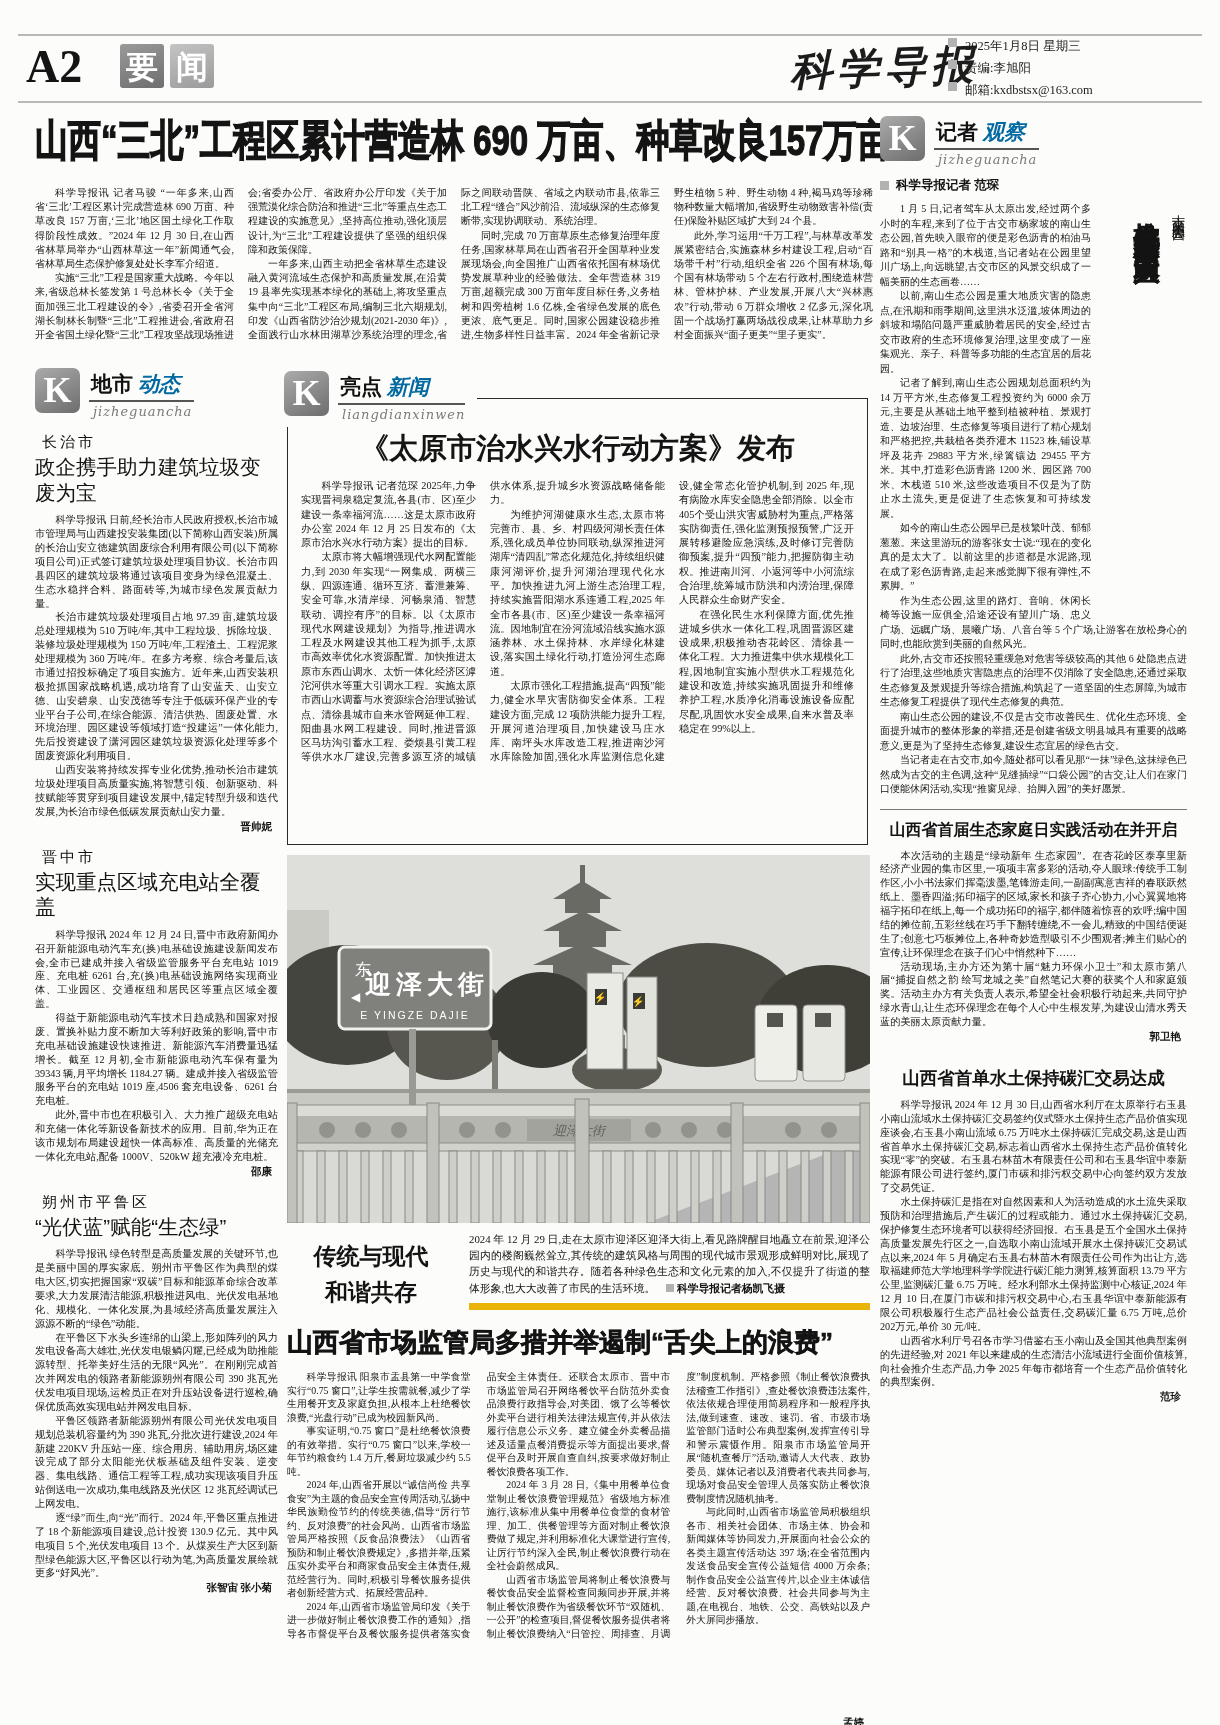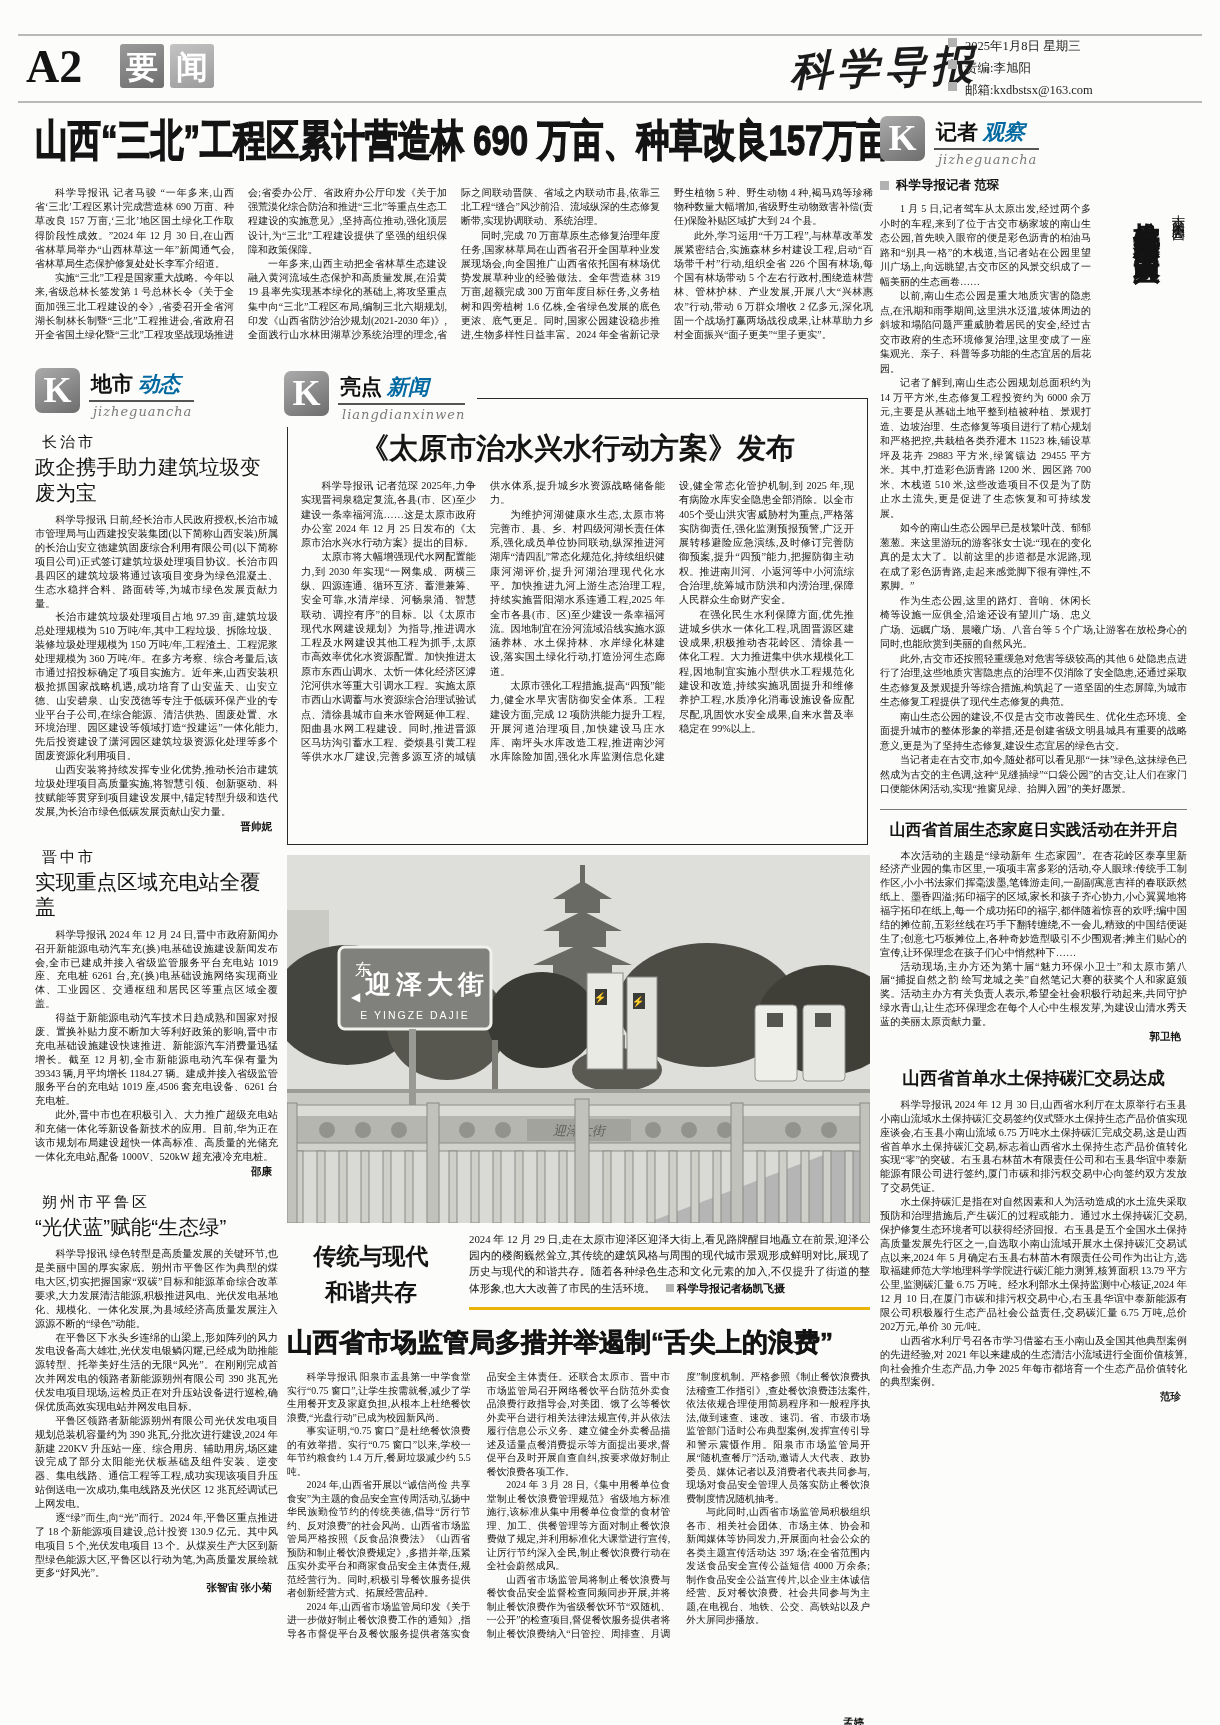--- a/index.html
+++ b/index.html
@@ -48,21 +48,21 @@
   .logo-abs{position:absolute;top:-28px;left:-4px;background:#fcfcfa;padding:0 12px 5px 0;}
   .wb-head{text-align:center;font-family:"Liberation Sans",sans-serif;font-weight:bold;font-size:29px;margin:30px 8px 10px;}
   .wb-cols{column-count:3;column-gap:14px;margin:0 13px;height:338px;overflow:hidden;
            font-size:10.2px;line-height:1.4;text-align:justify;}
   
   .photo{position:absolute;left:0;top:487px;width:583px;height:368px;background:#d9d9d5;overflow:hidden;}
   
   .cap-row{position:absolute;left:0;top:863px;width:583px;display:flex;gap:14px;}
   .cap-label{width:168px;flex:0 0 auto;text-align:center;font-family:"Liberation Sans",sans-serif;
              font-weight:bold;font-size:23px;line-height:1.55;padding-top:8px;}
-  .cap-text{flex:1;font-size:10.8px;line-height:1.5;text-align:justify;border-bottom:3px solid #eab308;padding-bottom:6px;}
+  .cap-text{flex:1;font-size:10.8px;line-height:1.5;text-align:justify;border-bottom:7px solid #eab308;padding-bottom:6px;}
   .credit{font-weight:bold;white-space:nowrap;}
   .credit .sq{width:8px;height:8px;margin:0 3px 0 8px;}
   
   .market{position:absolute;left:0;top:957px;width:583px;}
   .market-head{font-family:"Liberation Sans",sans-serif;font-weight:bold;font-size:26px;white-space:nowrap;
                margin:0 0 10px;-webkit-text-stroke:0.6px #141414;}
   .market-cols{column-count:3;column-gap:16px;height:345px;overflow:hidden;font-size:9.8px;line-height:1.38;text-align:justify;}
   
   .ob-byline{display:flex;align-items:center;gap:7px;font-size:12.5px;font-weight:bold;margin:10px 0 8px;}
   .ob-body{font-size:10px;line-height:1.45;text-align:justify;}

